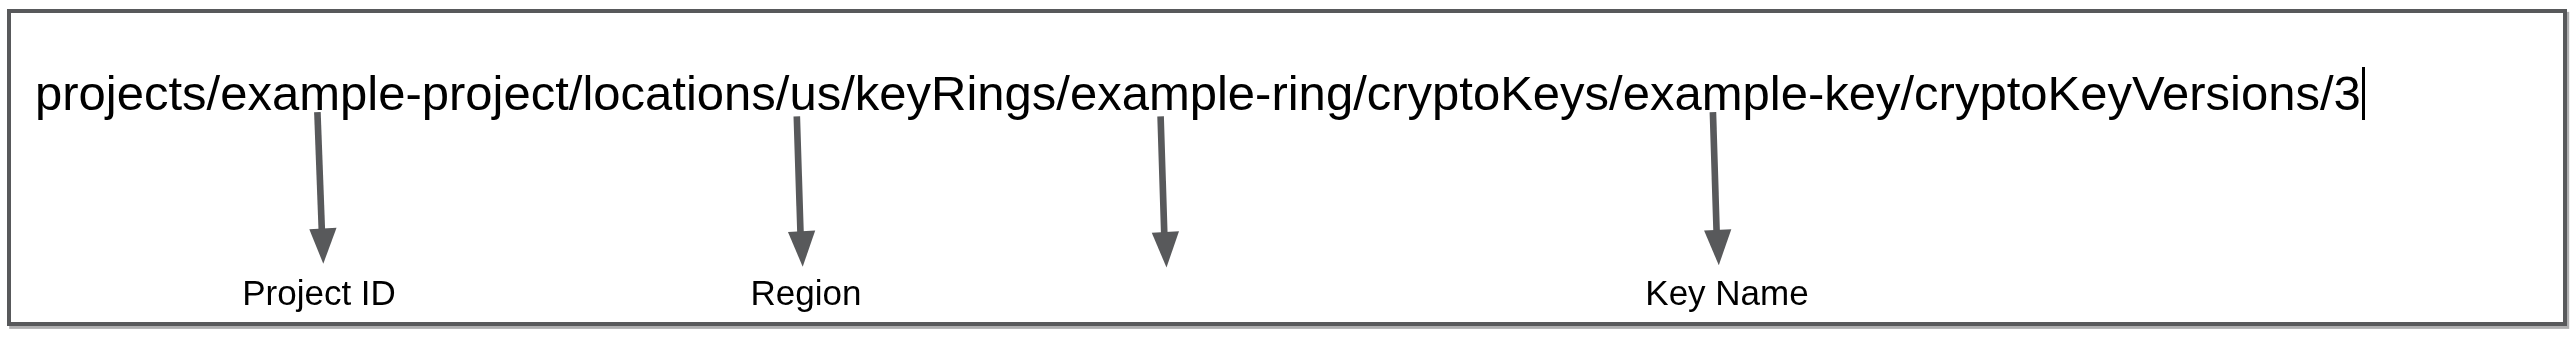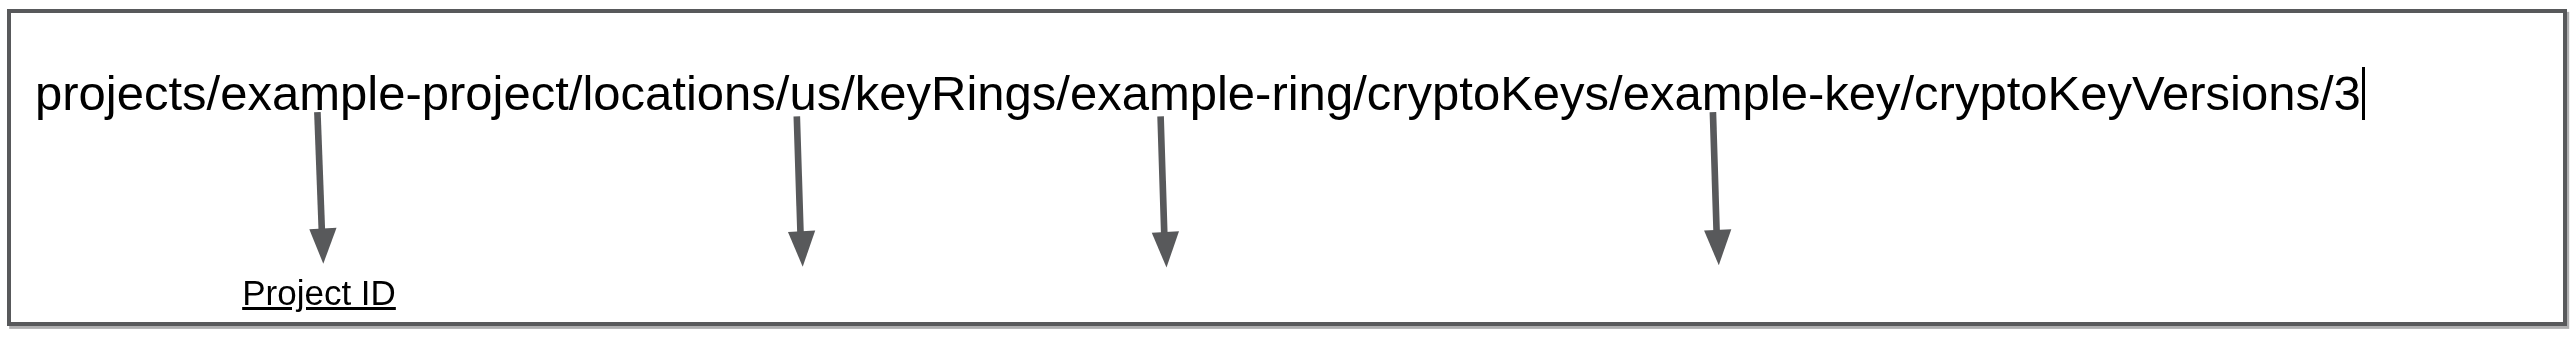--- a/index.html
+++ b/index.html
@@ -56,21 +56,21 @@
   }
   .seg-label {
     position: absolute;
     top: 275px;
     transform: translateX(-50%);
     font-size: 35px;
     line-height: 35px;
     color: #000000;
     white-space: nowrap;
   }
-  .label-project-id { left: 319px; text-decoration: underline; }
+  .label-project-id { left: 319px; }
   .label-region     { left: 806px; }
   .label-key-ring   { left: 1178px; }
   .label-key-name   { left: 1727px; }
 </style>
 </head>
 <body>
 
 <div class="canvas">
 
   <div class="field-box">
@@ -91,17 +91,19 @@
       <polygon points="1584,363 1564,316 1601,314" fill="#58595b"></polygon>
     </g>
     <g>
       <line x1="2326" y1="152" x2="2331" y2="314" stroke-width="9" stroke="#58595b"></line>
       <polygon points="2334,360 2314,313 2351,311" fill="#58595b"></polygon>
     </g>
   </svg>
 
   <div class="seg-label label-project-id">Project ID</div>
 
+  <div class="seg-label label-region">Region</div>
 
 
+  <div class="seg-label label-key-name">Key Name</div>
 
 </div>
 
 
 </body></html>

